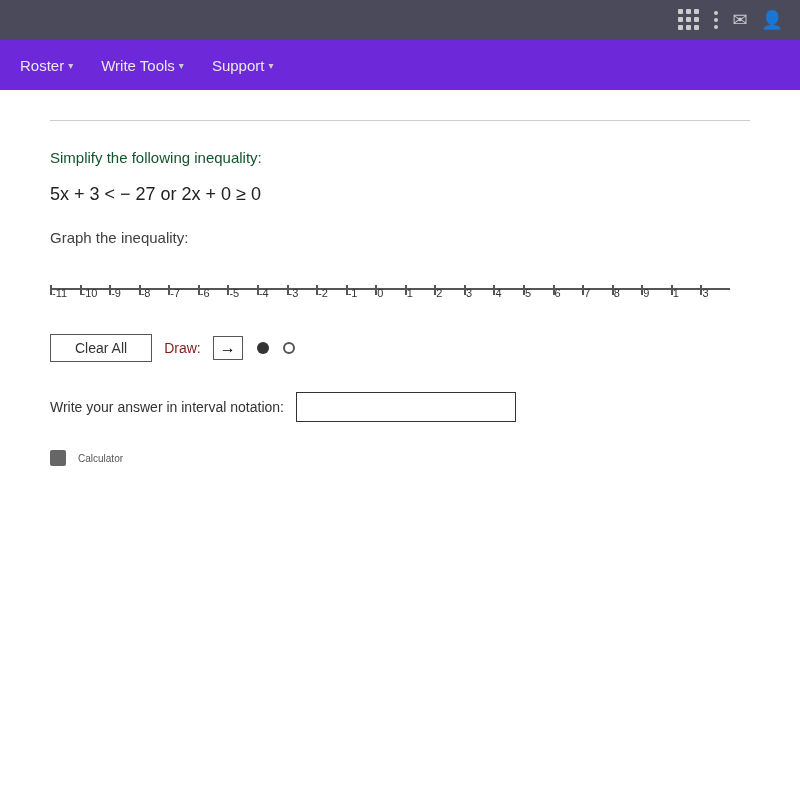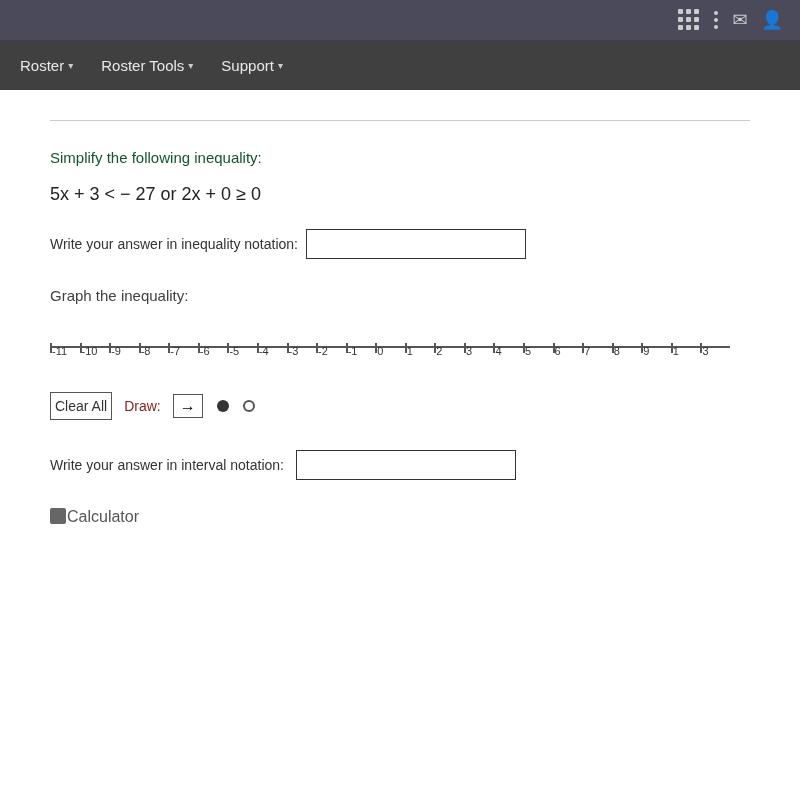--- a/index.html
+++ b/index.html
@@ -52,21 +52,21 @@
     .icon-dots-vert span {
       width: 4px;
       height: 4px;
       background: #ccc;
       border-radius: 50%;
       display: block;
     }
 
     
     .nav-bar {
-      background: #404040;
+      background: #6d28d9;
       height: 50px;
       display: flex;
       align-items: center;
       padding: 0 20px;
       gap: 28px;
     }
 
     .nav-item {
       color: #e8e8e8;
       font-size: 15px;
@@ -192,21 +192,21 @@
       display: flex;
       align-items: center;
       gap: 12px;
       margin-bottom: 30px;
       margin-top: 8px;
     }
 
     .clear-all-btn {
       border: 1px solid #555;
       background: #fff;
-      padding: 5px 4px;
+      padding: 5px 24px;
       font-size: 14px;
       cursor: pointer;
       color: #333;
     }
 
     .draw-label {
       font-size: 14px;
       color: #7f1d1d;
     }
 
@@ -261,23 +261,23 @@
       border: 1px solid #333;
       height: 30px;
       width: 220px;
       outline: none;
       padding: 2px 6px;
       font-size: 14px;
     }
 
     .calculator-row {
       display: flex;
-      align-items: flex-start;
-      gap: 1px;
-      font-size: 16px;
+      align-items: center;
+      gap: 12px;
+      font-size: 10px;
       color: #555;
       cursor: pointer;
     }
 
     .calc-icon {
       width: 16px;
       height: 16px;
       background: #666;
       display: inline-block;
       border-radius: 2px;
@@ -308,41 +308,37 @@
     <div style="color:#ccc;font-size:18px;">👤</div>
   </div>
 </div>
 
 <div class="nav-bar">
   <div class="nav-item">
     <span>Roster</span>
     <span class="chevron">▾</span>
   </div>
   <div class="nav-item">
-    <span>Roster Tools</span>
+    <span>Write Tools</span>
     <span class="chevron">▾</span>
   </div>
   <div class="nav-item">
     <span>Support</span>
     <span class="chevron">▾</span>
   </div>
 </div>
 
 <div class="main-content">
 
   <hr class="divider">
 
   <p class="question-instruction">Simplify the following inequality:</p>
 
   <p class="math-expression">5x + 3 &lt; − 27 or 2x + 0 ≥ 0</p>
 
-  <div class="answer-row">
-    <label>Write your answer in inequality notation:</label>
-    <input class="answer-input" type="text" placeholder="" style="">
-  </div>
 
   <p class="graph-label">Graph the inequality:</p>
 
   <div class="number-line-container">
     <div class="number-line">
       <div class="nl-line"></div>
       <div class="nl-ticks" id="nl-ticks">
       <div class="nl-tick">
             <div class="nl-tick-mark"></div>
             <div class="nl-tick-label">-11</div>

